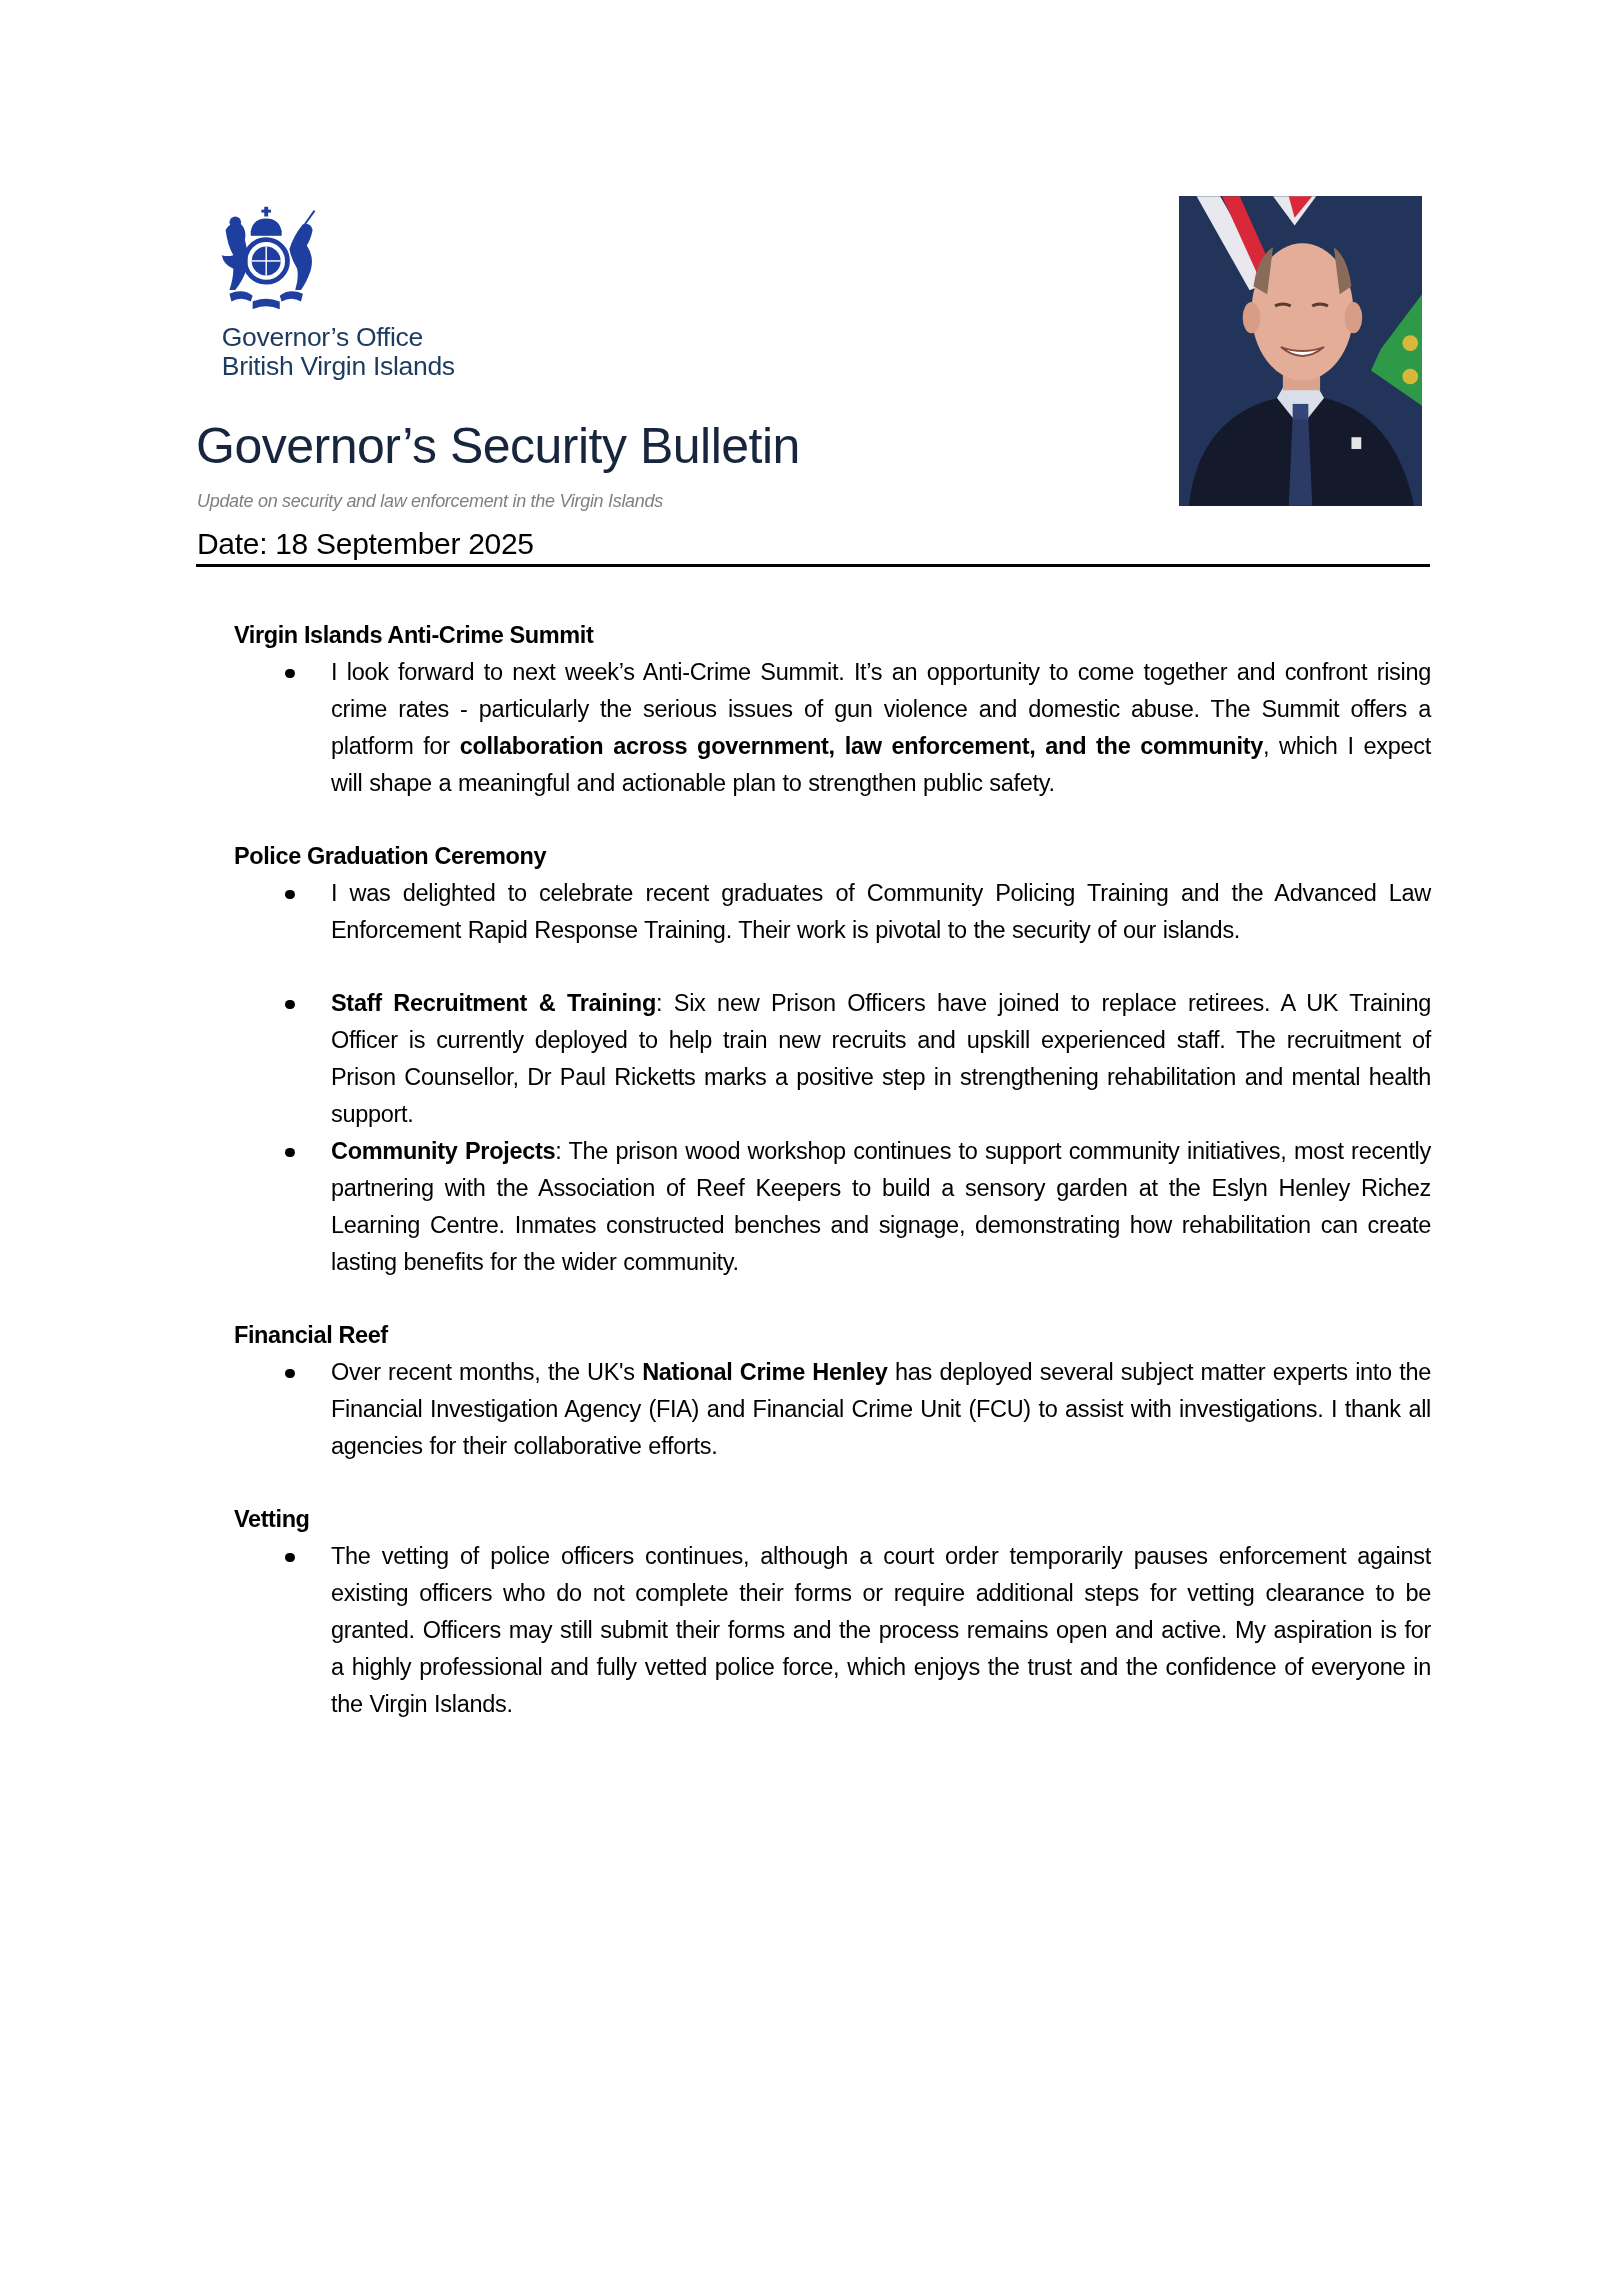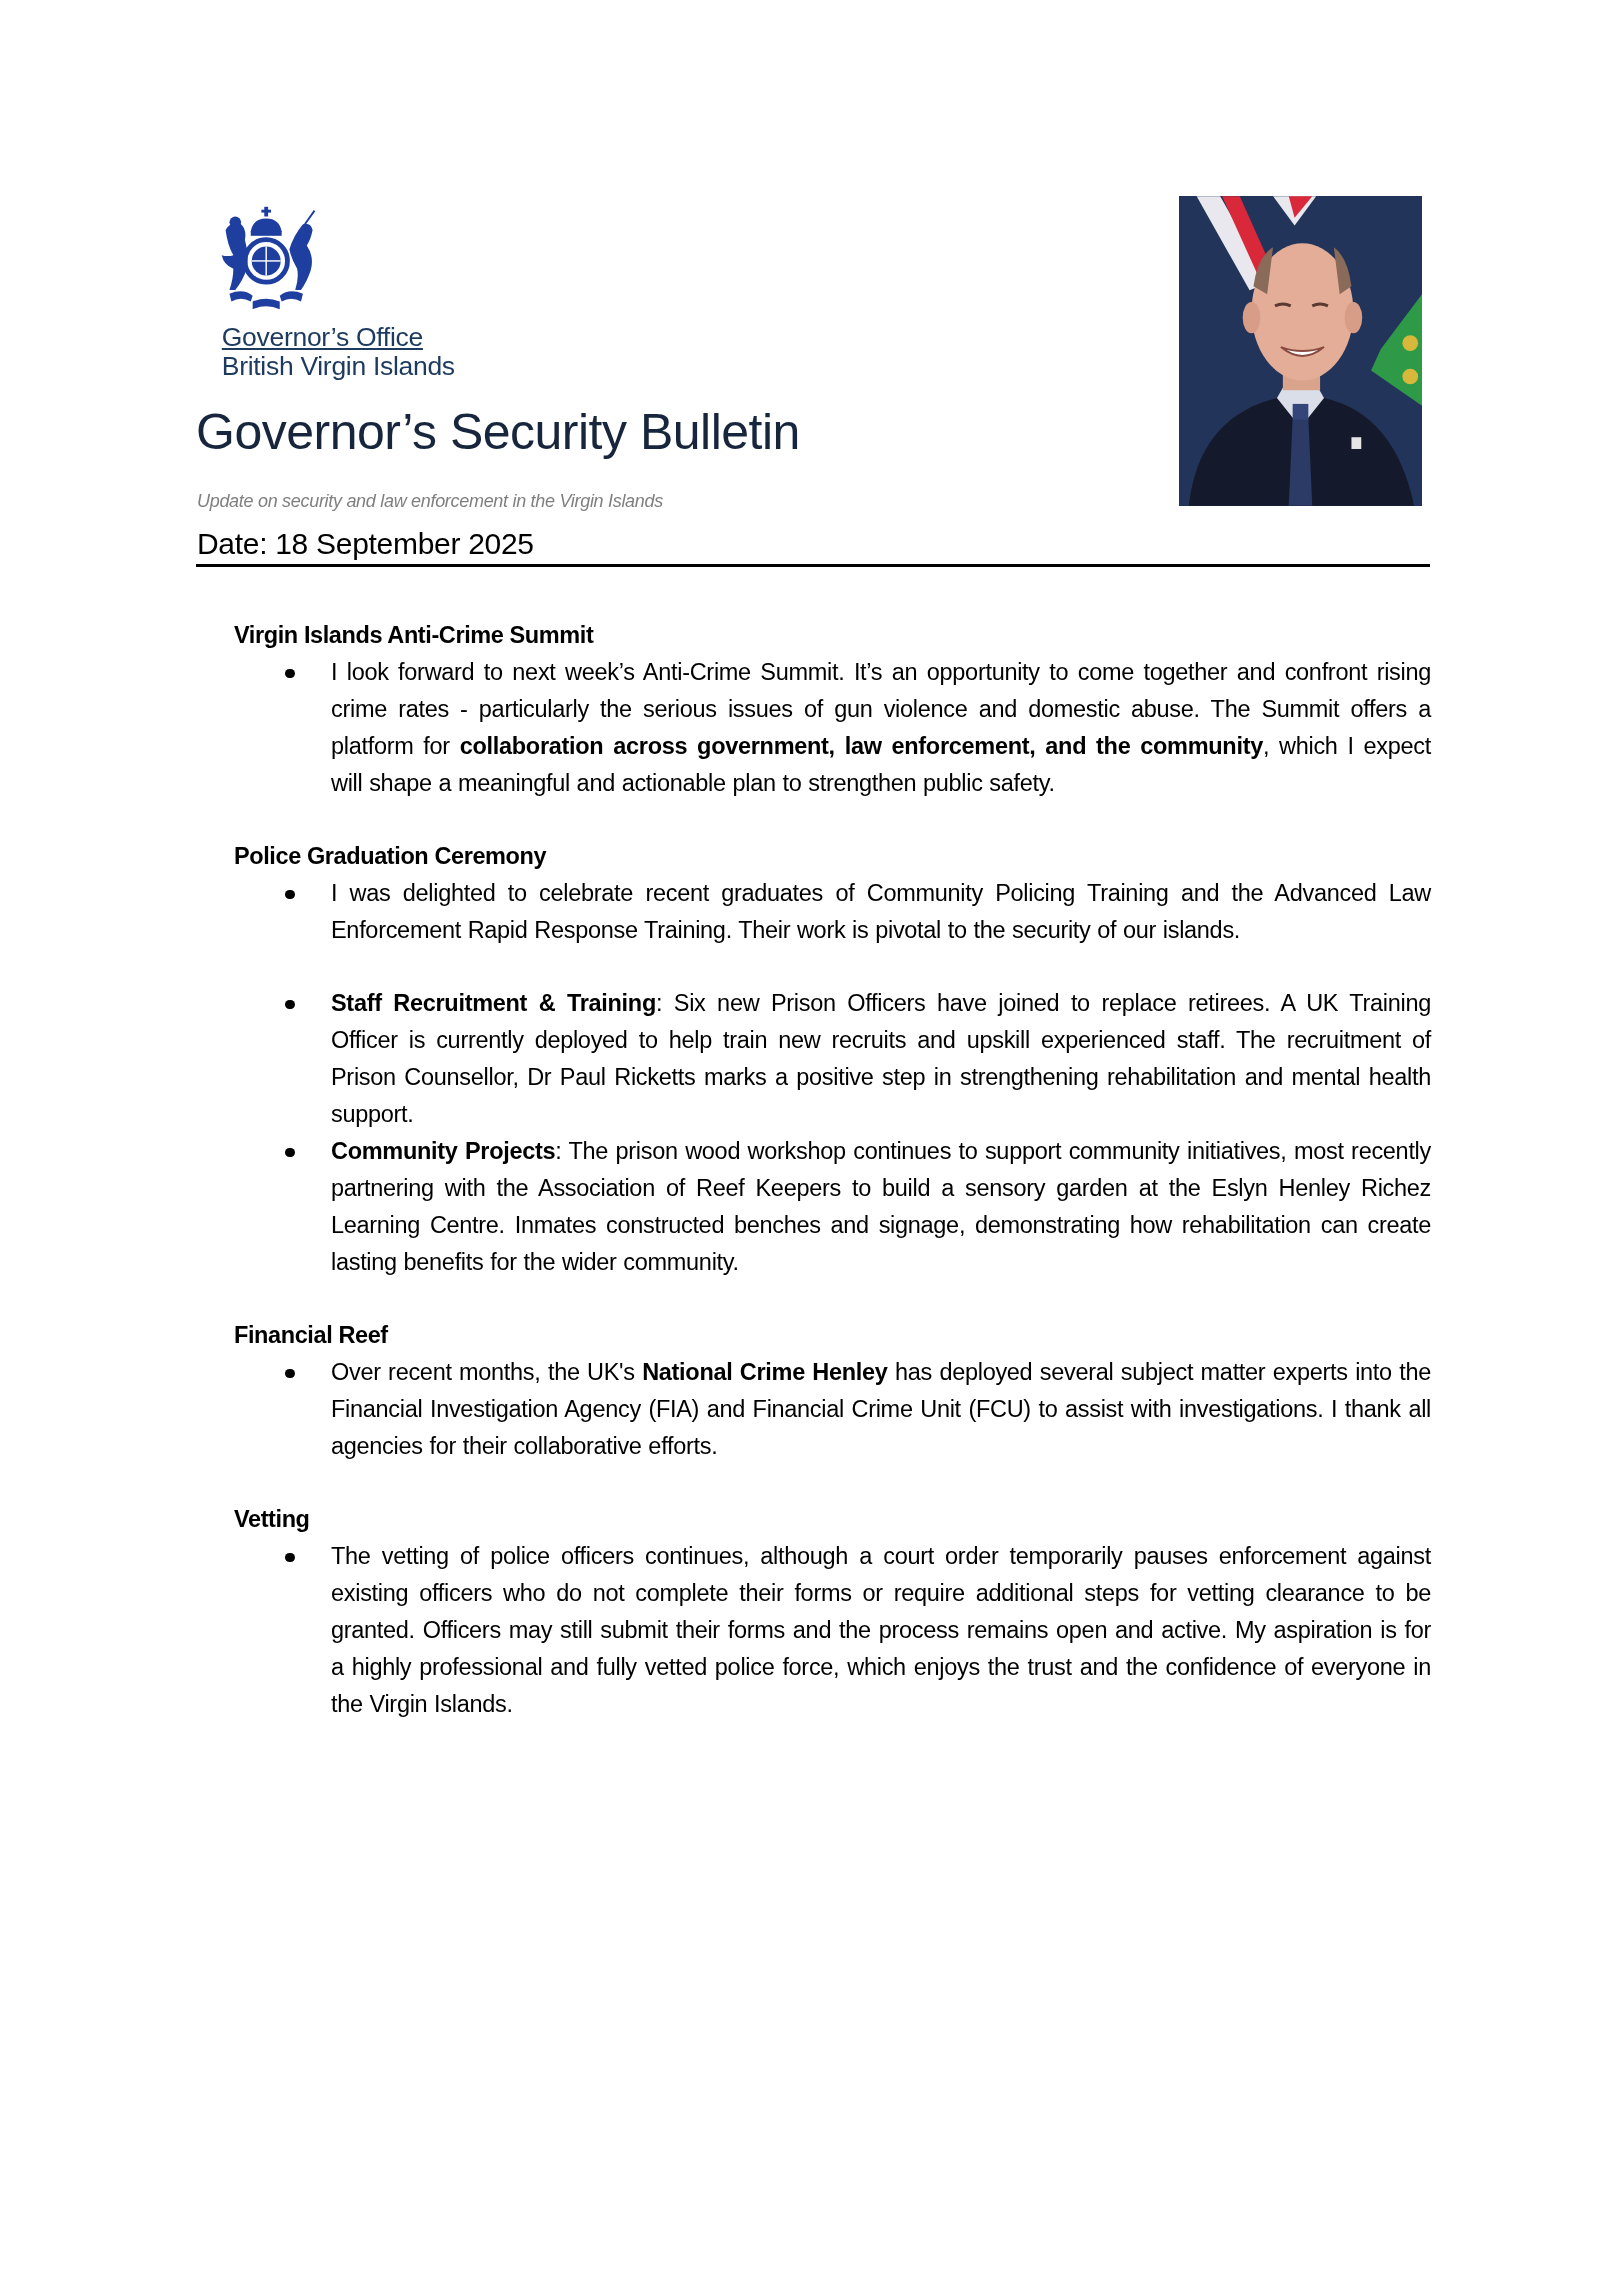--- a/index.html
+++ b/index.html
@@ -33,39 +33,39 @@
     }
     .logo-line {
       position: absolute;
       left: 7.8px;
       font-size: 26.5px;
       line-height: 29px;
       color: #1d3a5f;
       white-space: nowrap;
       letter-spacing: -0.3px;
     }
-    .logo-line.l1 { top: 122px; text-decoration: underline; }
+    .logo-line.l1 { top: 122px; }
     .logo-line.l2 { top: 151px; }
 
     
     .portrait {
       position: absolute;
       left: 1179px;
       top: 196px;
       width: 243px;
       height: 310px;
       overflow: hidden;
       background: #23345a;
     }
 
     
     .title {
       position: absolute;
       left: 196px;
-      top: 403px;
+      top: 417px;
       font-size: 50px;
       line-height: 59px;
       color: #17263d;
       white-space: nowrap;
       letter-spacing: -0.5px;
     }
     .subtitle {
       position: absolute;
       left: 197px;
       top: 486px;

